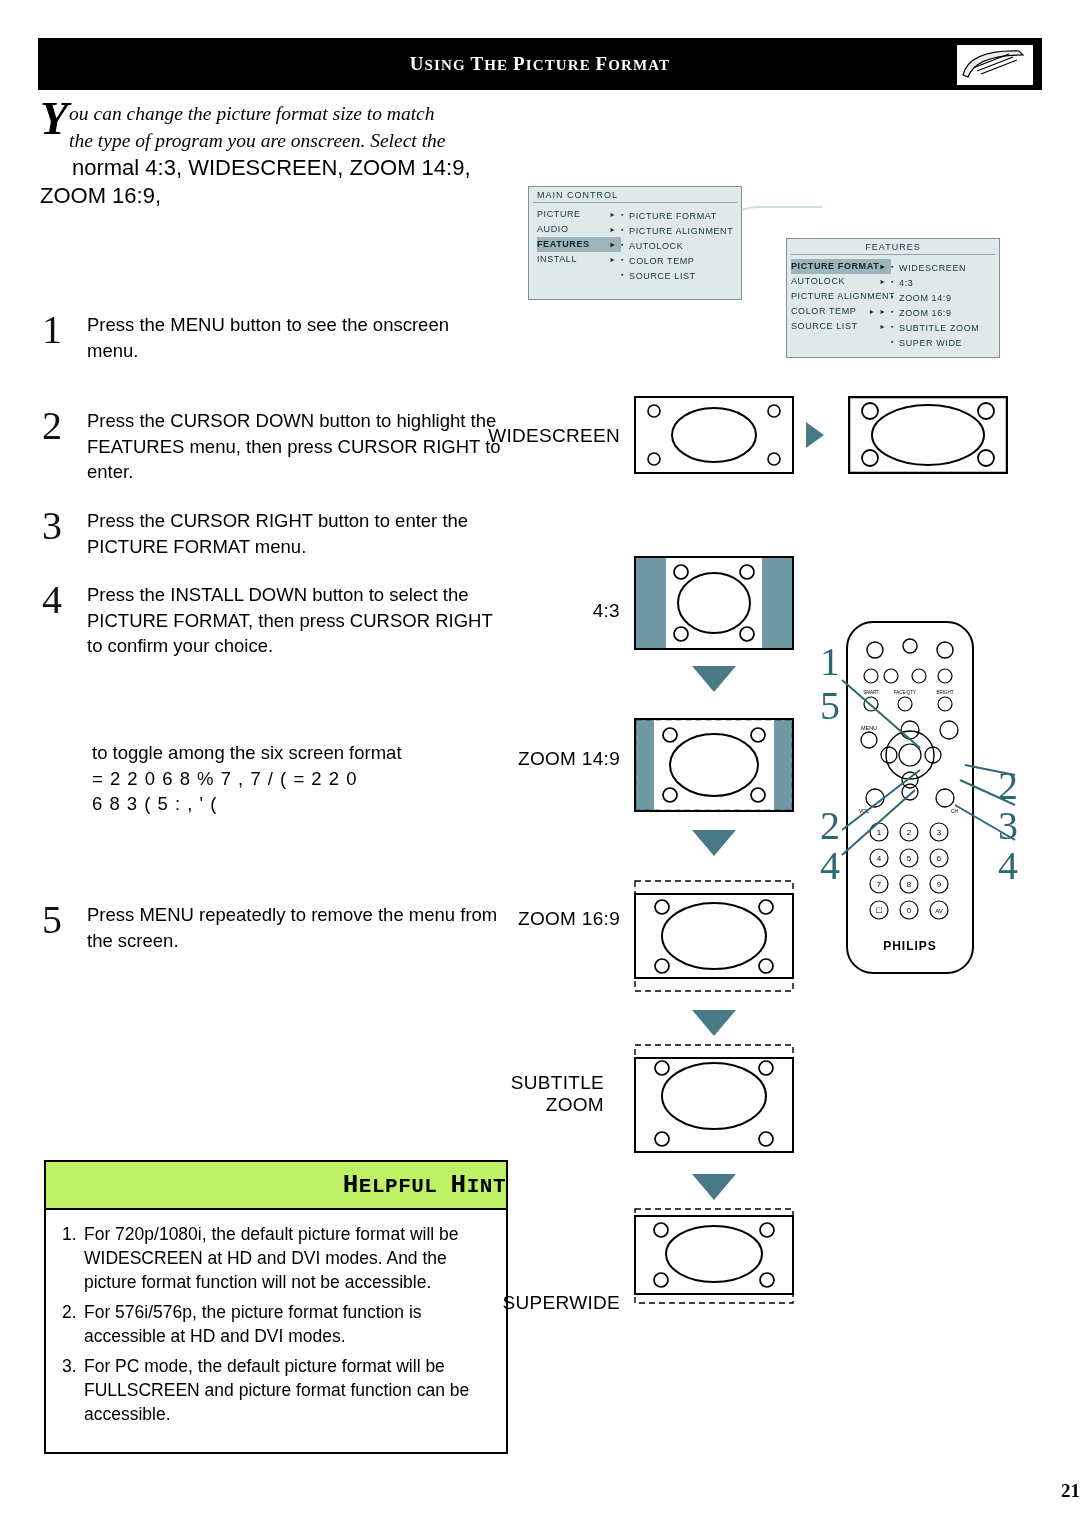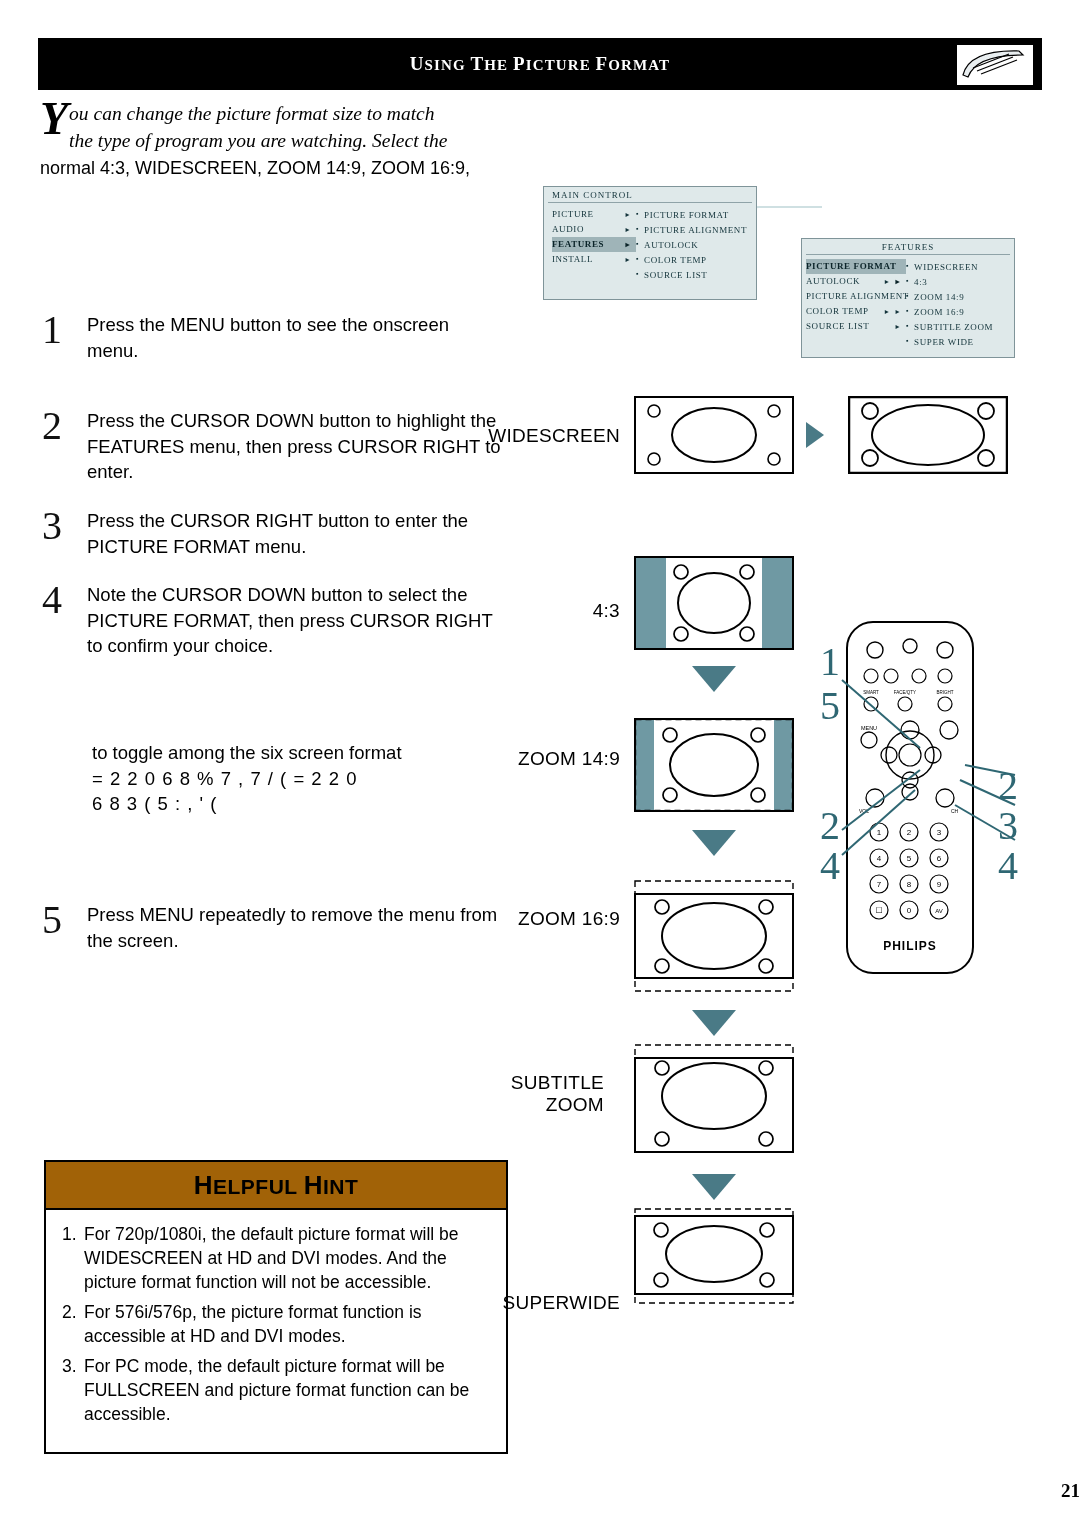--- a/index.html
+++ b/index.html
@@ -38,21 +38,21 @@
   .intro .dropcap {
     float:left;
     font-size:46px;
     line-height:38px;
     font-style:italic;
     font-weight:bold;
     padding-right:1px;
     font-family:"Liberation Serif", serif;
   }
   .intro .ital { font-style:italic; }
-  .intro .sans { font-family:"Liberation Sans", sans-serif; font-size:18px; }
+  .intro .sans { font-family:"Liberation Sans", sans-serif; font-size:22px;margin-left:32px; }
 
   
   .step { position:absolute; left:42px; width:460px; }
   .step .num {
     position:absolute; left:0; top:-6px;
     font-family:"Liberation Serif", serif;
     font-size:40px; font-weight:normal; color:#111;
   }
   .step .txt {
     margin-left:45px;
@@ -65,42 +65,41 @@
   }
   .note .ind { display:block; margin-left:48px; }
   .note .garbled { font-family:"Liberation Sans", sans-serif; letter-spacing:1px; }
 
   
   .hint-box {
     position:absolute; left:44px; top:1160px; width:460px; height:290px;
     border:2px solid #000; background:#fff;
   }
   .hint-head {
-    height:46px; background:#a16207; border-bottom:2px solid #000;
-    font-family:Liberation Sans, sans-serif; font-weight:bold;
-    text-align:center; line-height:46px; font-size:21px; letter-spacing:0.5px;
+    height:46px; background:#bef264; border-bottom:2px solid #000;
+    font-family:Liberation Mono, monospace; font-weight:bold;
+    text-align:right; line-height:46px; font-size:21px; letter-spacing:0.5px;
   }
   .hint-head .big { font-size:26px; }
   .hint-body { padding:12px 14px 0 16px; font-size:17.5px; line-height:24px; }
   .hint-item { margin-bottom:6px; display:flex; }
   .hint-item .n { width:22px; flex:0 0 22px; }
   .hint-item .t { flex:1; }
 
   .page-number {
     position:absolute; left:0; top:1480px; width:1080px; text-align:right;
     font-family:"Liberation Serif", serif; font-size:19px; font-weight:bold;
   }
 
   
   .osd {
     position:absolute;
-    font-family:Liberation Serif, serif;
+    font-family:Liberation Sans, sans-serif;
     font-size:9px; letter-spacing:0.6px;
     color:#12333a;
-    margin-left:15px;
   }
   .osd-main {
     left:528px; top:186px; width:212px; height:112px;
     background:#dfe9ea; border:1px solid #7f9499;
   }
   .osd-title {
     font-size:9px; padding:3px 0 2px 8px; letter-spacing:1px; color:#12333a;
   }
   .osd-sep { height:1px; background:#8fa3a8; margin:0 4px 4px 4px; }
   .osd-cols { display:flex;justify-content:space-between; }
@@ -164,39 +163,39 @@
       <path d="M20 26 L56 12" stroke="#000" stroke-width="1.2"></path>
       <path d="M24 29 L60 15" stroke="#000" stroke-width="1.2"></path>
       <path d="M16 23 L52 9" stroke="#000" stroke-width="1.2"></path>
     </svg>
   </div>
 </div>
 
 <div class="intro">
   <span class="dropcap">Y</span>
   <span class="ital">ou can change the picture format size to match</span><br>
-  <span class="ital">the type of program you are watching. Select the</span><br>
+  <span class="ital">the type of program you are onscreen. Select the</span><br>
   <span class="sans">normal 4:3, WIDESCREEN, ZOOM 14:9, ZOOM 16:9,</span><br>
 </div>
 
 <div class="step" style="top:312px;">
   <div class="num">1</div>
   <div class="txt">Press the MENU button to see the onscreen menu.</div>
 </div>
 <div class="step" style="top:408px;">
   <div class="num">2</div>
   <div class="txt">Press the CURSOR DOWN button to highlight the FEATURES menu, then press CURSOR RIGHT to enter.</div>
 </div>
 <div class="step" style="top:508px;">
   <div class="num">3</div>
   <div class="txt">Press the CURSOR RIGHT button to enter the PICTURE FORMAT menu.</div>
 </div>
 <div class="step" style="top:582px;">
   <div class="num">4</div>
-  <div class="txt">Note the CURSOR DOWN button to select the PICTURE FORMAT, then press CURSOR RIGHT to confirm your choice.</div>
+  <div class="txt">Press the INSTALL DOWN button to select the PICTURE FORMAT, then press CURSOR RIGHT to confirm your choice.</div>
 </div>
 <div class="step" style="top:902px;">
   <div class="num">5</div>
   <div class="txt">Press MENU repeatedly to remove the menu from the screen.</div>
 </div>
 
 <div class="note">
   <span class="ind">to toggle among the six screen format</span>
   <span class="ind garbled">= 2 2 0            6 8 % 7 , 7 / (   = 2 2 0</span>
   <span class="ind garbled">6 8 3 ( 5 : , ' (</span>

